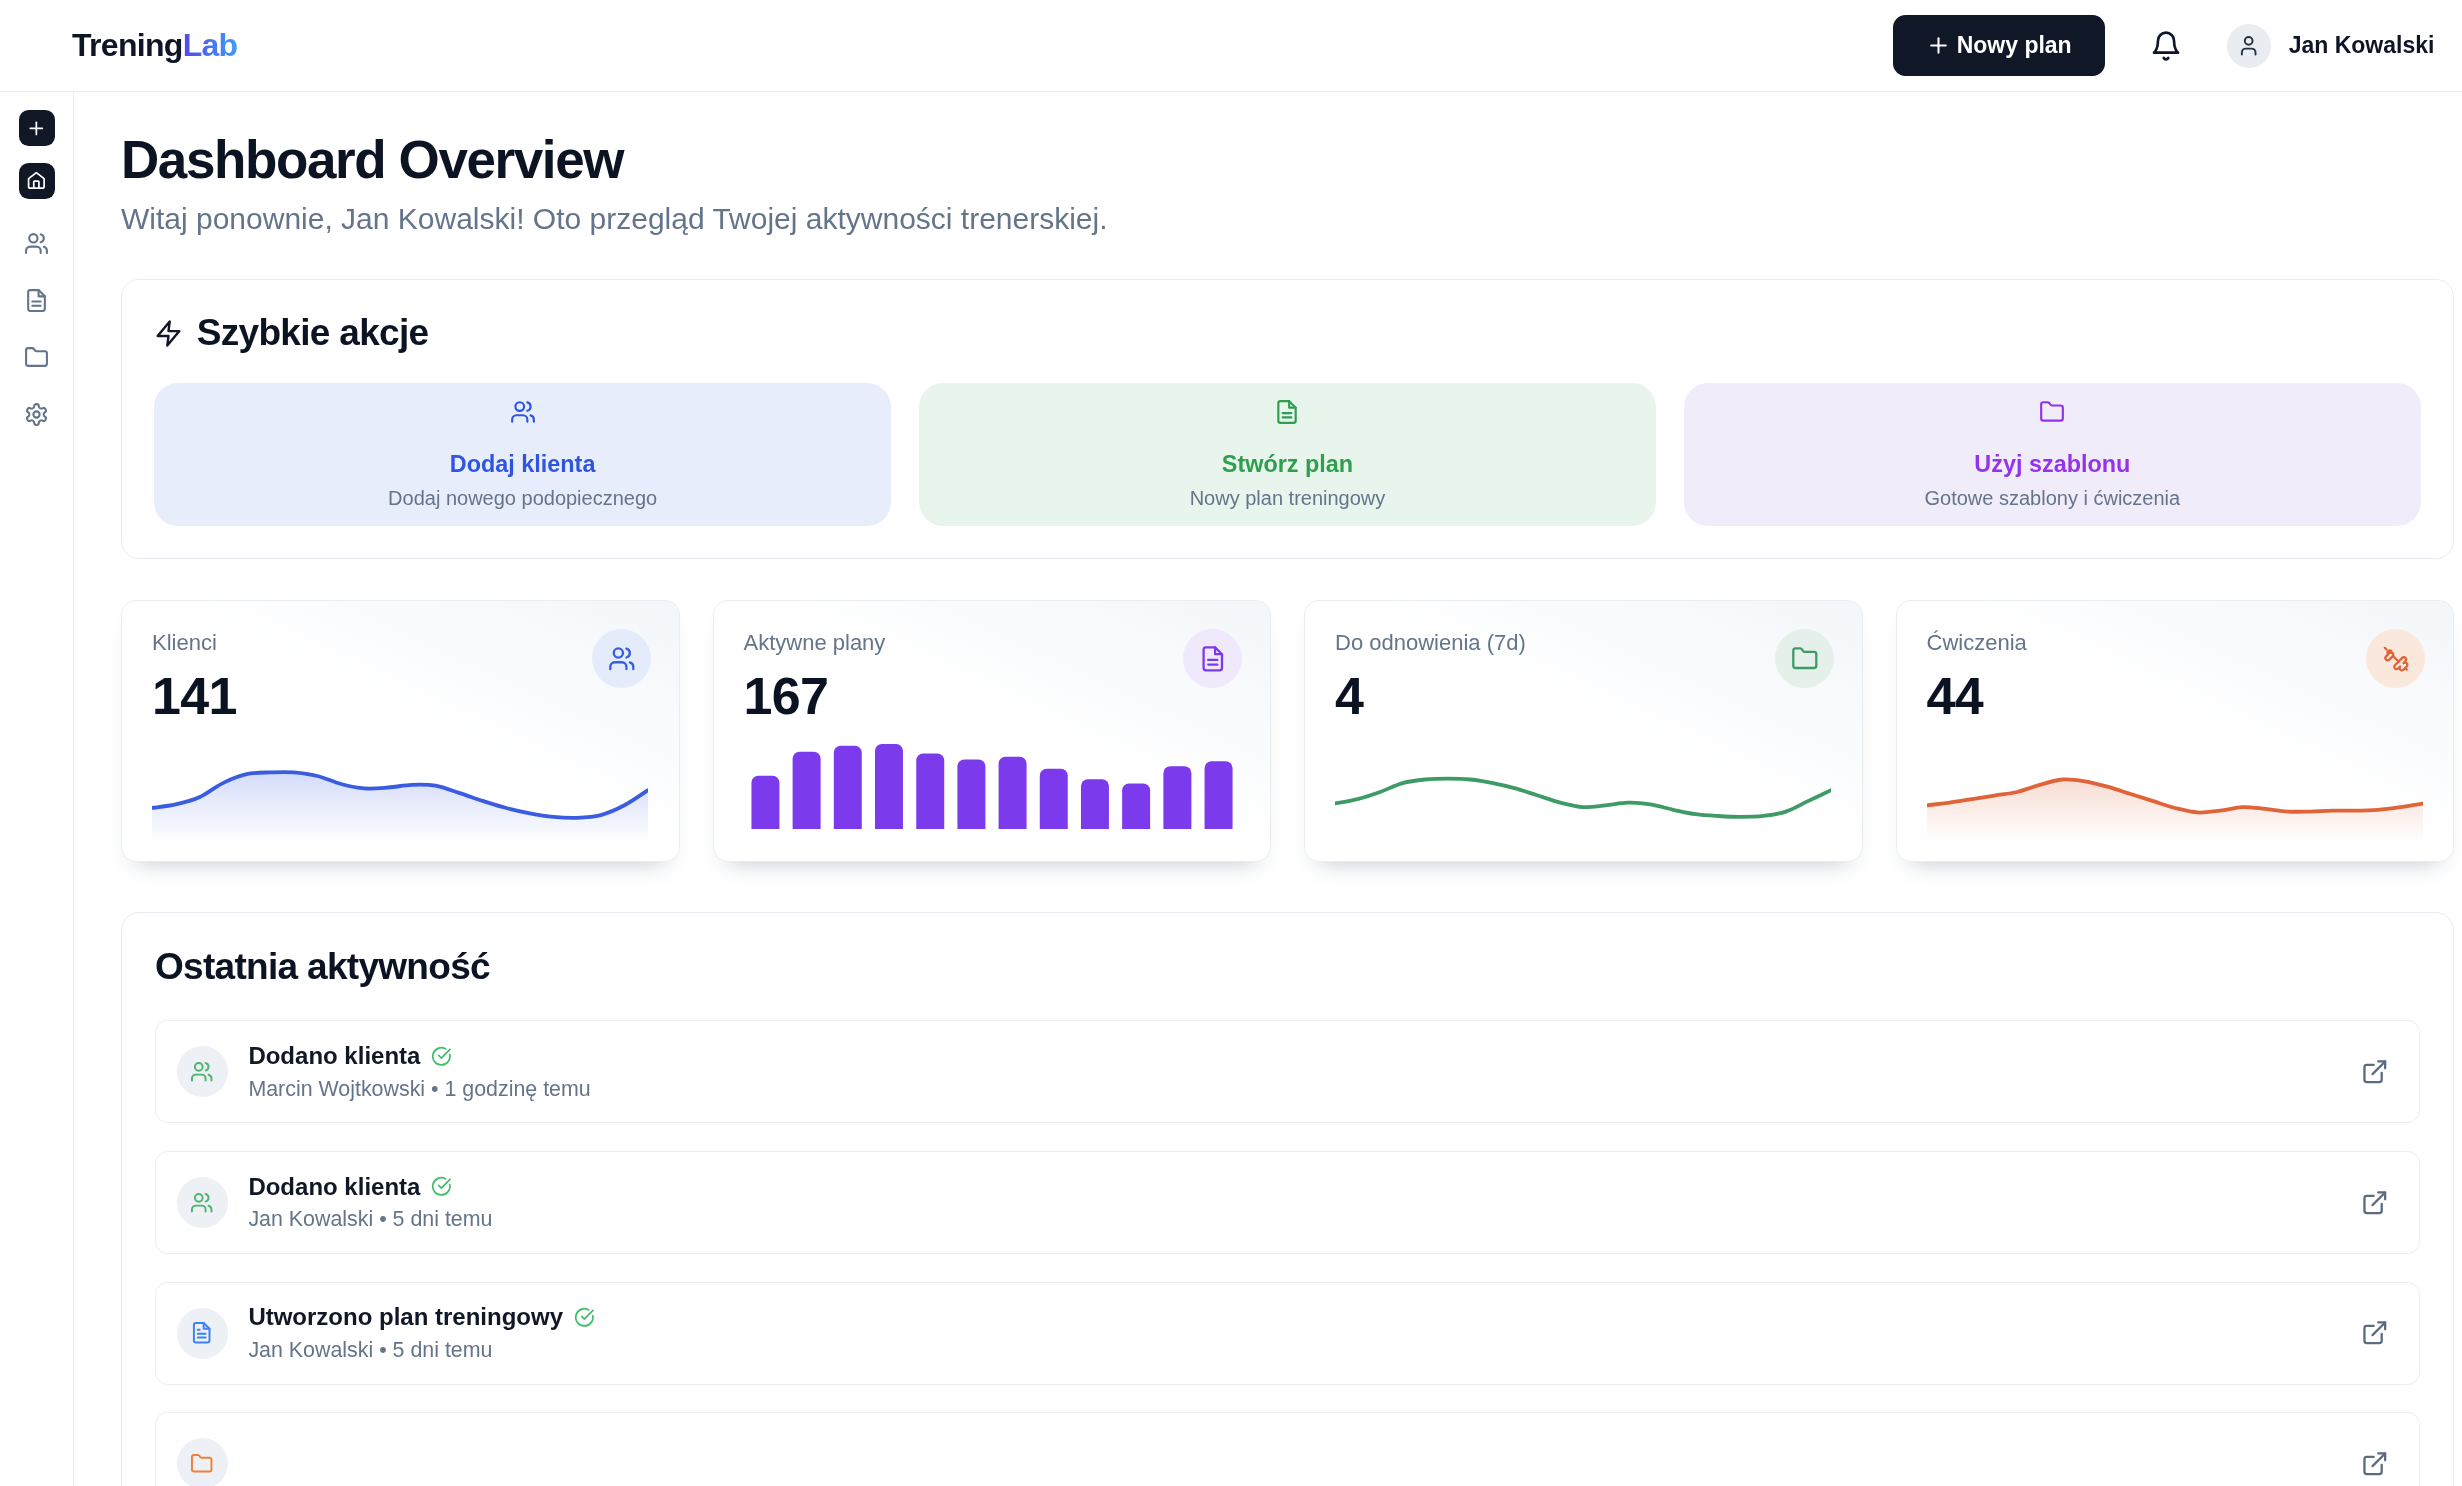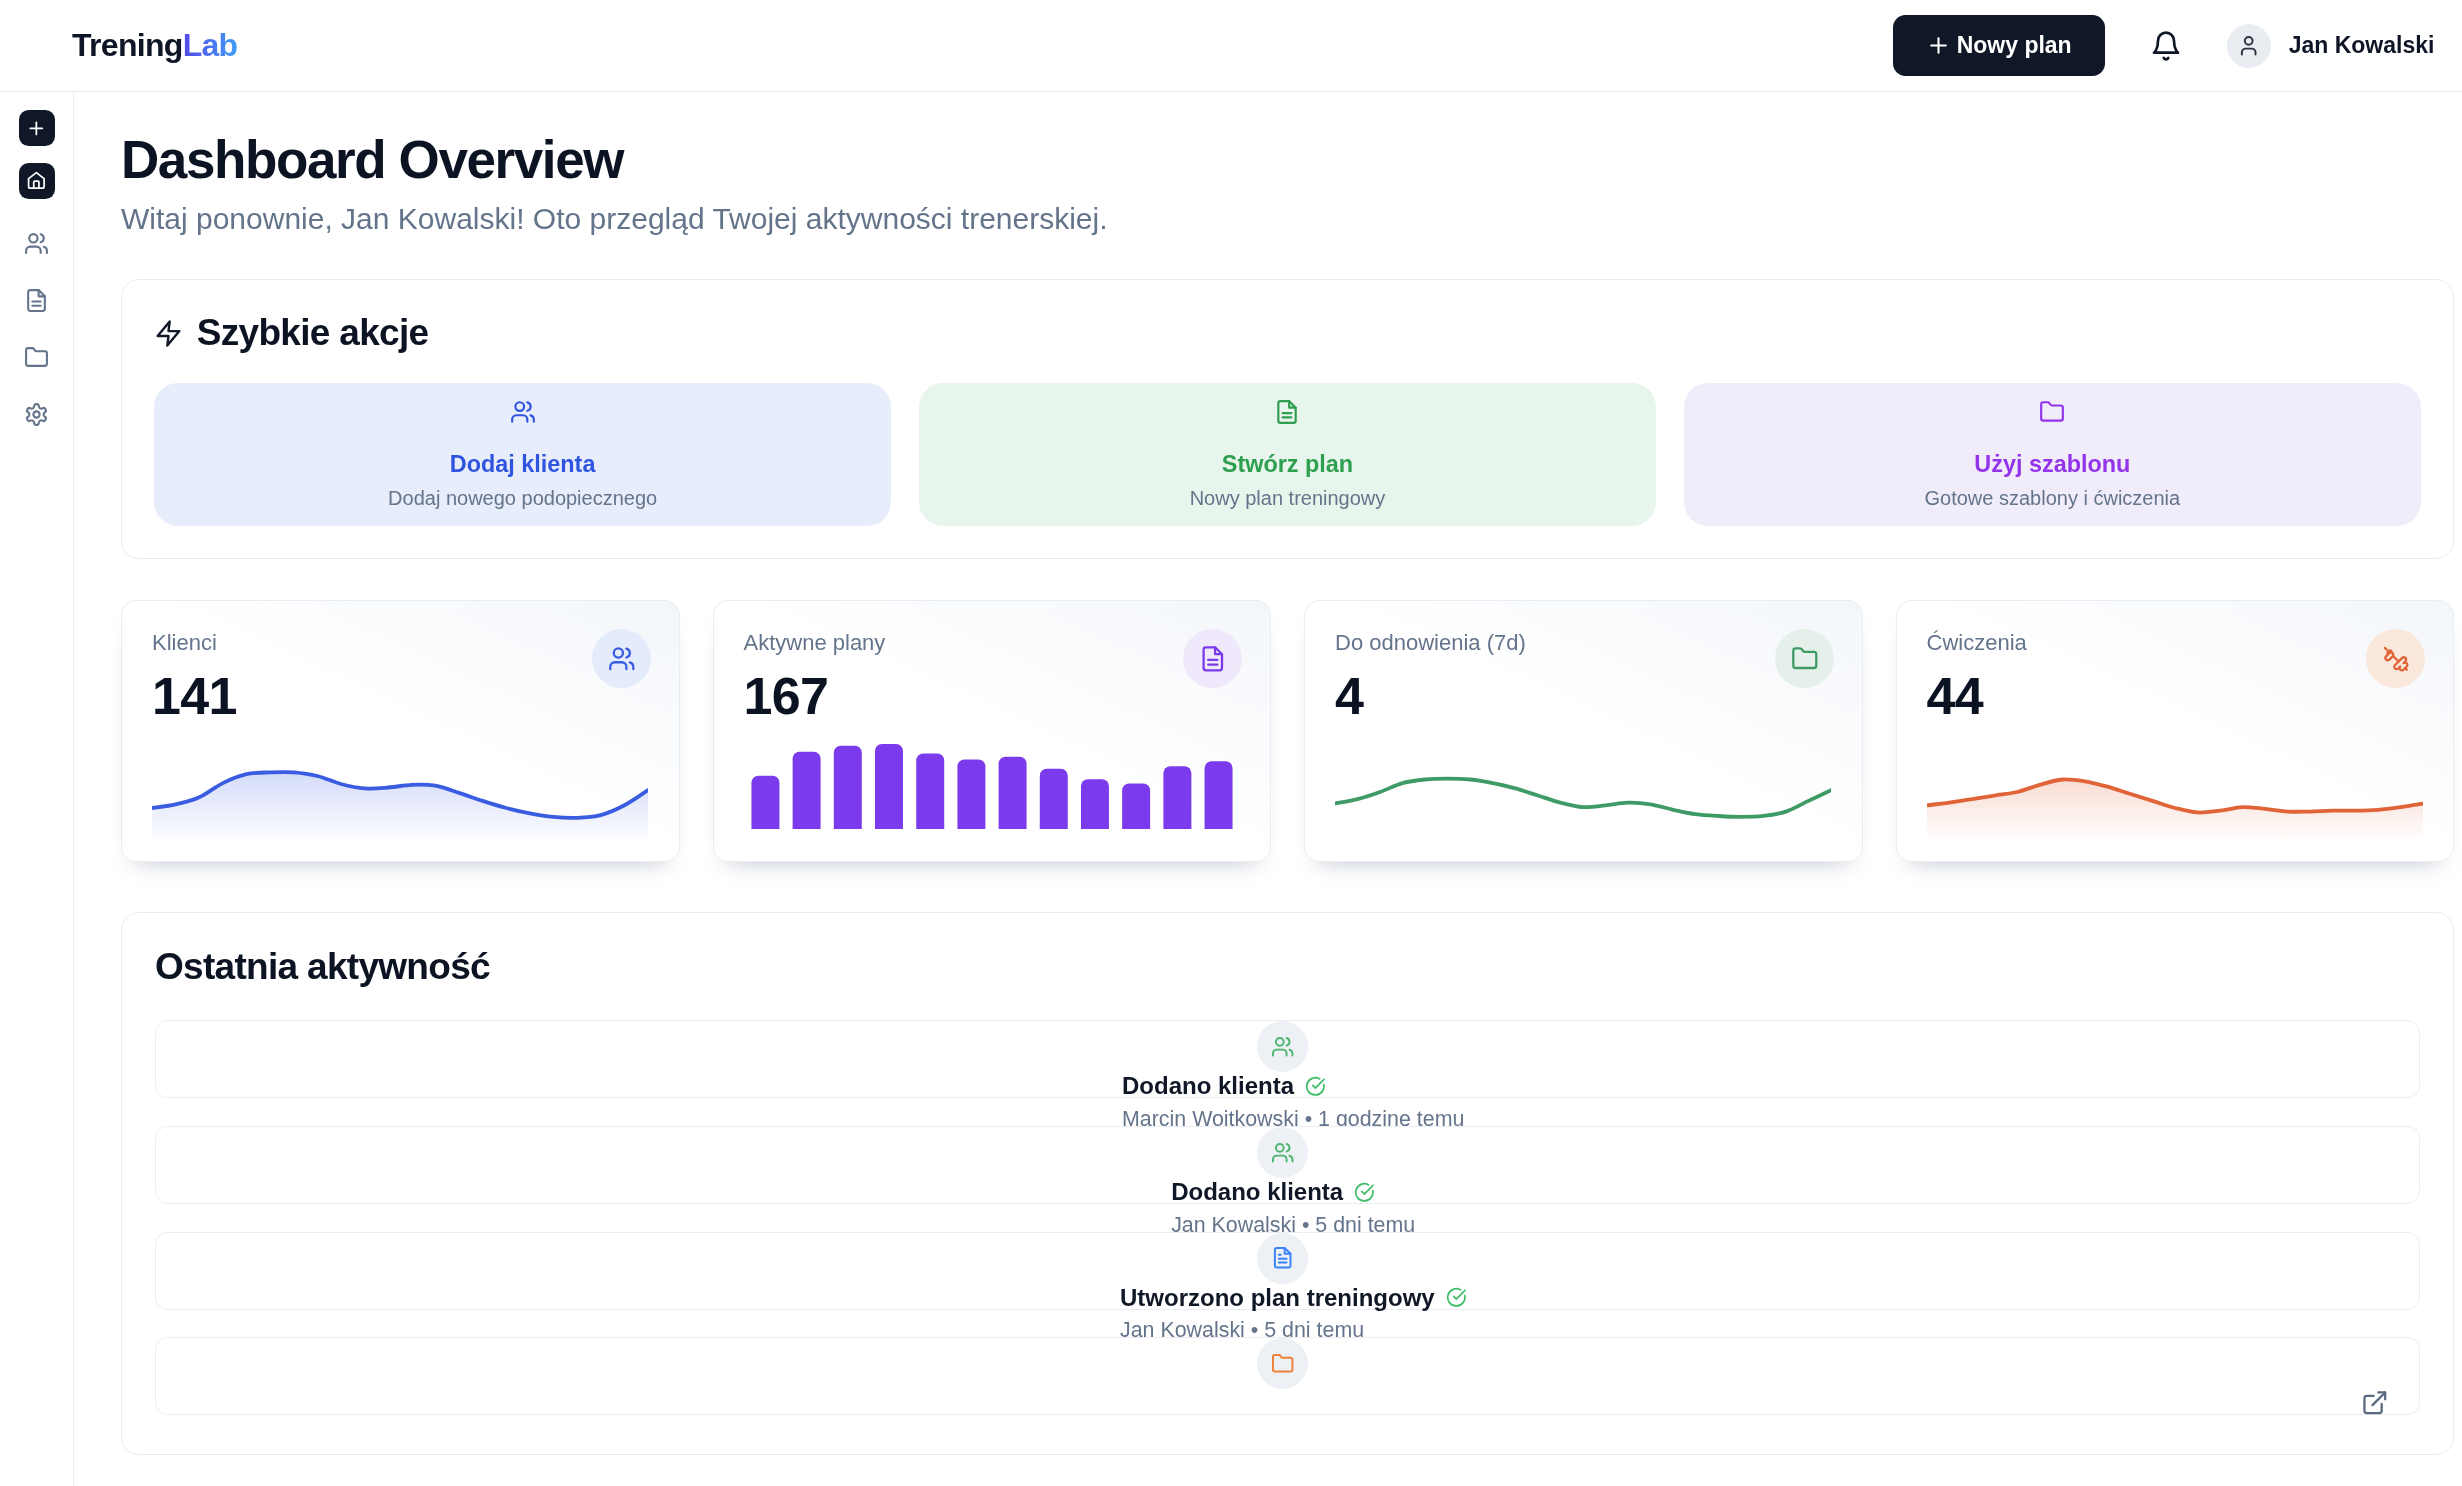--- a/index.html
+++ b/index.html
@@ -52,22 +52,22 @@
                box-shadow:0 13.8px 22px -15px rgba(100,116,139,.45); padding:29px 30px; overflow:hidden; }
   .stat-label { font-size:22px; color:#64748b; font-weight:500; }
   .stat-value { font-size:52px; font-weight:800; letter-spacing:-0.7px; color:#0b1322; margin-top:9.7px; }
   .stat-badge { position:absolute; top:27.6px; right:27.6px; width:59px; height:59px; border-radius:50%;
                 display:flex; align-items:center; justify-content:center; }
   .spark { position:absolute; left:30px; bottom:18px; }
   .spark.bars { bottom:32px; }
 
   .activity-panel { margin-top:50px; padding:33px 33px 39px; }
   .activity-list { display:flex; flex-direction:column; gap:27.6px; margin-top:32px; }
-  .activity-item { height:78px; border:1.4px solid #eaeef3; border-radius:12.4px; display:flex; align-items:center;
-                   padding:0 30px 0 20.7px; background:#fff;flex-direction:column; }
+  .activity-item { height:103px; border:1.4px solid #eaeef3; border-radius:12.4px; display:flex; align-items:center;
+                   padding:0 30px 0 20.7px; background:#fff; }
   .act-avatar { width:51px; height:51px; border-radius:50%; background:#edf0f4; flex:none;
                 display:flex; align-items:center; justify-content:center; }
   .act-body { margin-left:20.7px; }
   .act-title-row { display:flex; align-items:center; gap:11px; }
   .act-title { font-size:24px; font-weight:700; color:#101726; }
   .act-meta { font-size:21.4px; color:#64748b; margin-top:6.9px; }
   .act-link { margin-left:auto; background:none; border:none; color:#5b6b80; cursor:pointer; }
 </style>
 </head>
 <body>

